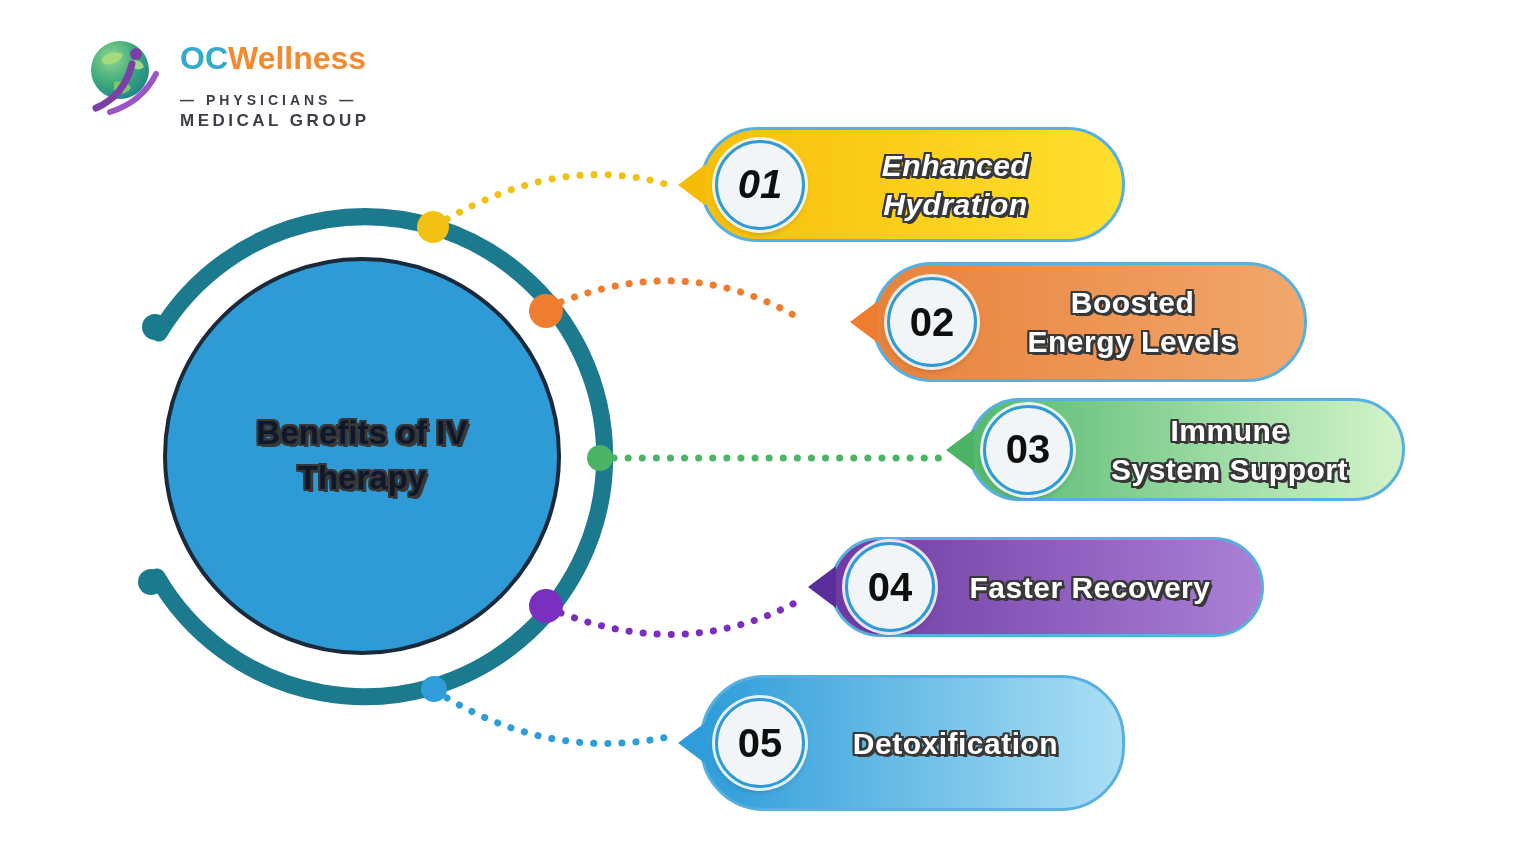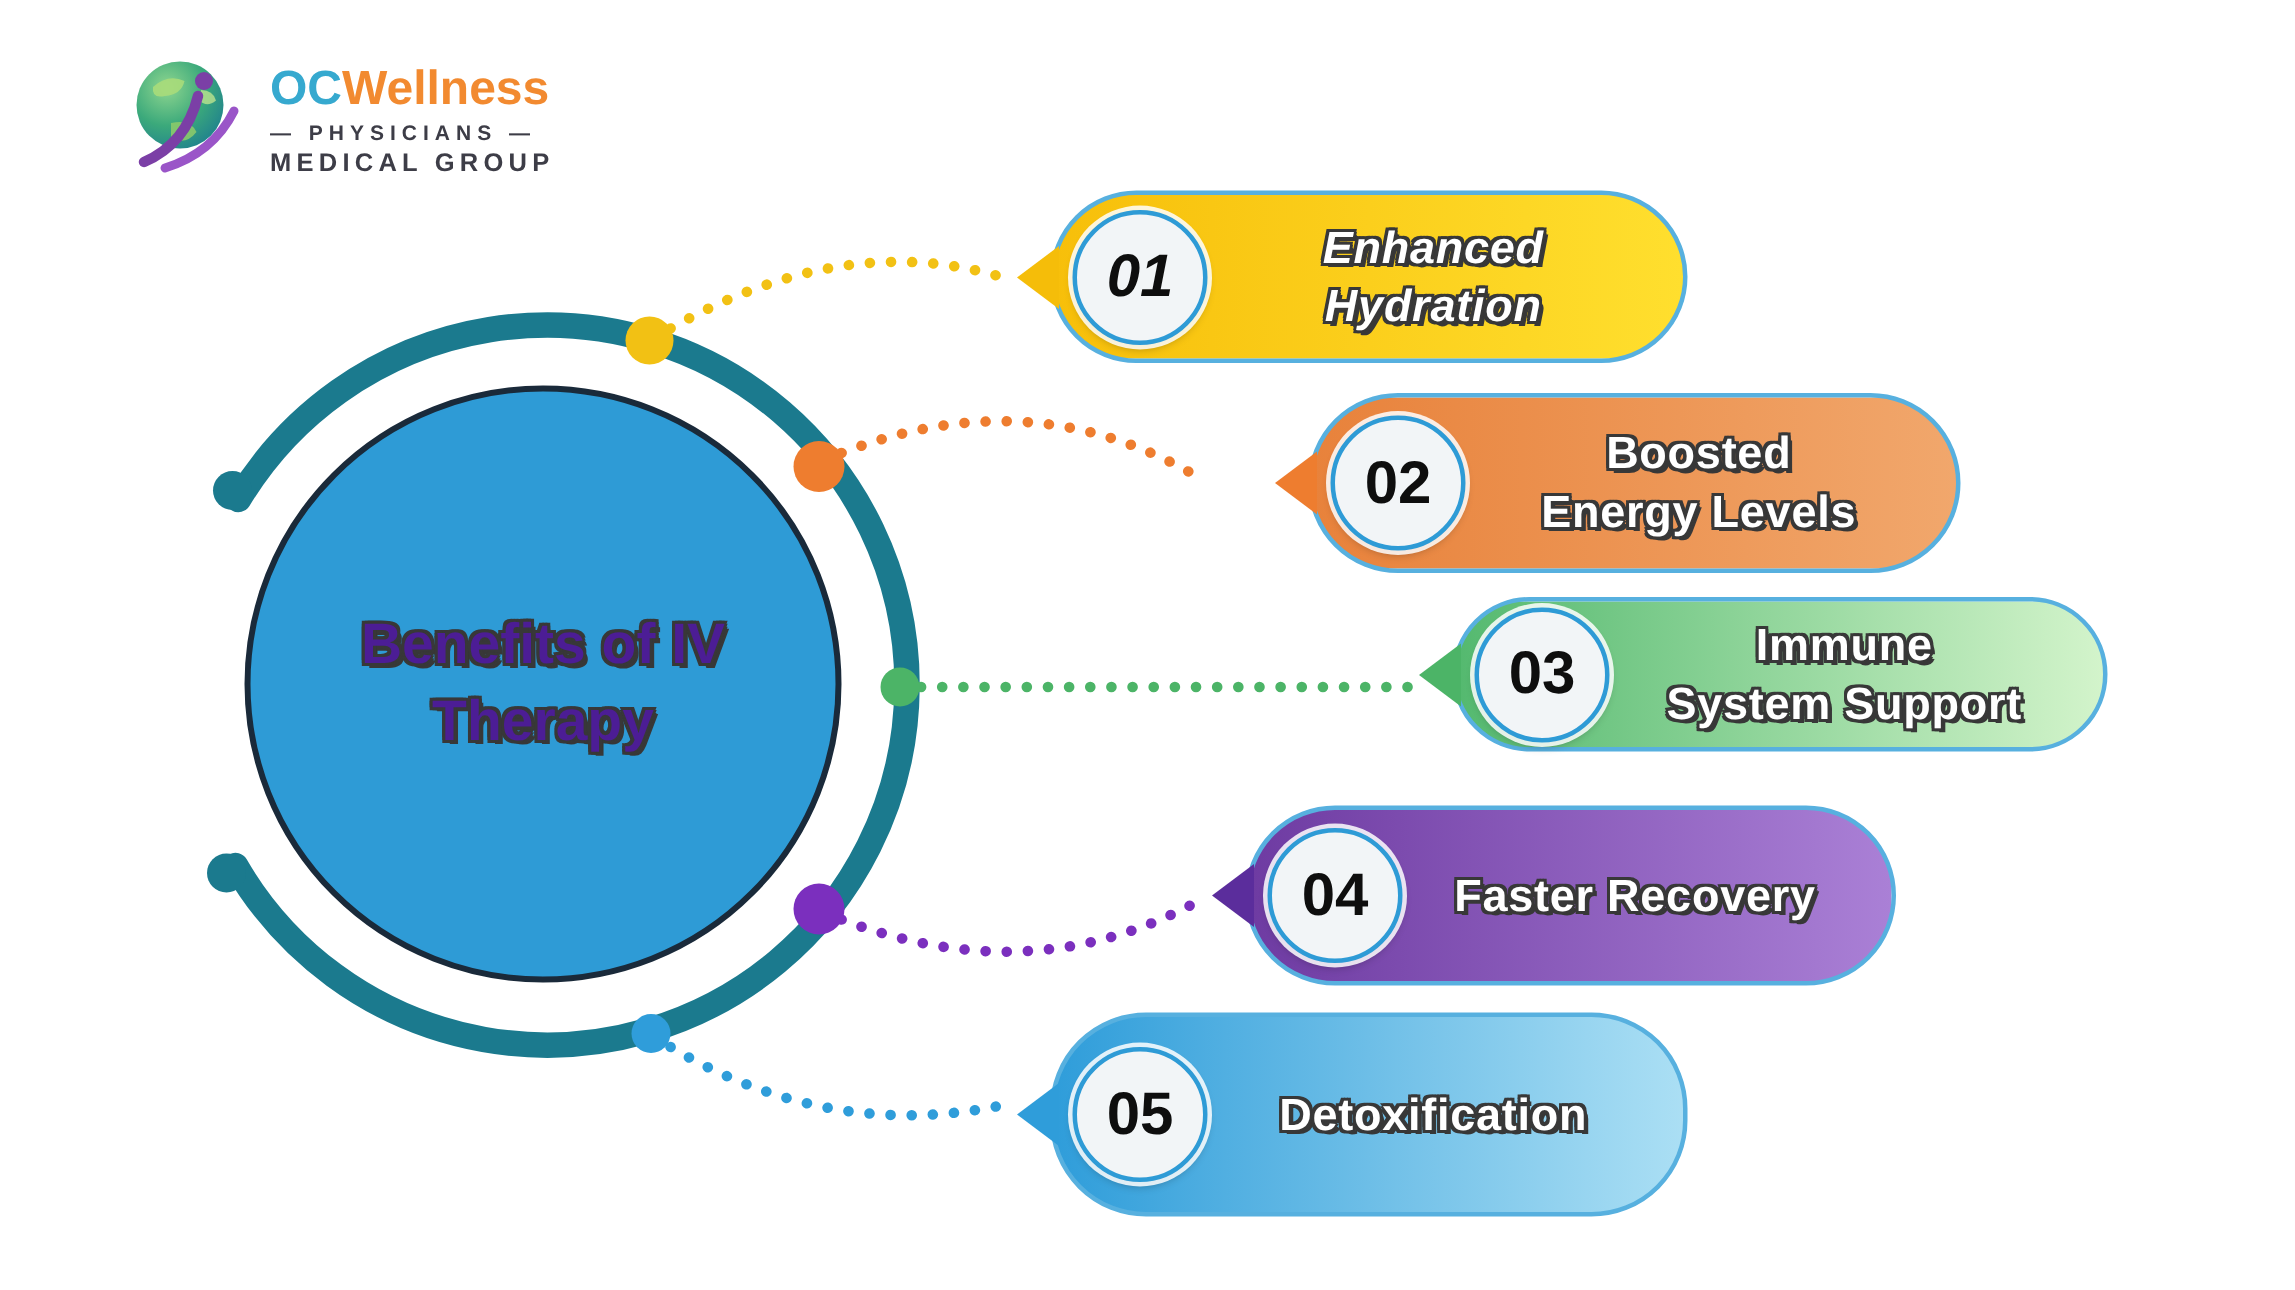--- a/index.html
+++ b/index.html
@@ -27,21 +27,21 @@
     display: flex;
     align-items: flex-start;
     z-index: 3;
   }
   .logo-icon { width: 92px; height: 86px; }
   .logo-text { margin-left: 6px; margin-top: 10px; }
   .brand { font-size: 32px; font-weight: bold; line-height: 1; }
   .brand .oc { color: #36A9CF; text-align: center; }
   .brand .wellness { color: #F28A30; }
   .sub1 {
-    margin-top: 6px;
+    margin-top: 18px;
     font-size: 14px; font-weight: bold;
     letter-spacing: 4px;
     color: #3D3D47;
     white-space: nowrap;
   }
   .sub2 {
     margin-top: 3px;
     font-size: 17px; font-weight: bold;
     letter-spacing: 3.5px;
     color: #3D3D47;
@@ -57,23 +57,23 @@
     background: #2E9BD6;
     border: 4px solid #1A2A3A;
     box-sizing: border-box;
     display: flex;
     align-items: center;
     justify-content: center;
     text-align: center;
     z-index: 2;
   }
   .big-title {
-    font-size: 38px;
+    font-size: 33px;
     font-weight: bold;
-    color: #4c1d95;
+    color: #0f172a;
     line-height: 1.35;
     white-space: pre-line;
   }
 
   
   .outlined {
     --oc: #383838;
     text-shadow:
       -2px -2px 0 var(--oc), 0 -2px 0 var(--oc), 2px -2px 0 var(--oc),
       -2px  0   0 var(--oc),                    2px  0   0 var(--oc),
@@ -129,21 +129,21 @@
     letter-spacing: 0.5px;
     white-space: pre-line;
   }
 
   .pill-01 { left: 700px; top: 127px; width: 425px; height: 115px;
              background: linear-gradient(90deg, #F7BF0A, #FFDF2E); font-style: italic; --tip: #F5BD09; }
   .pill-02 { left: 872px; top: 262px; width: 435px; height: 120px;
              background: linear-gradient(90deg, #E8823B, #F1A76C); --tip: #EE7D2F; }
   .pill-03 { left: 968px; top: 398px; width: 437px; height: 103px;
              background: linear-gradient(90deg, #54B96F, #D3F4CB); --tip: #4CB467; }
-  .pill-04 { left: 830px; top: 537px; width: 434px; height: 120px;
+  .pill-04 { left: 830px; top: 537px; width: 434px; height: 100px;
              background: linear-gradient(90deg, #6E3BA2, #AA80D6); --tip: #5B2D9C; }
   .pill-05 { left: 700px; top: 675px; width: 425px; height: 136px;
              background: linear-gradient(90deg, #2F9DDA, #ABDFF4); --tip: #2F9DDA; }
 </style>
 </head>
 <body>
 
 <div class="canvas">
 
   <svg class="overlay" viewBox="0 0 1530 860" xmlns="http://www.w3.org/2000/svg">

